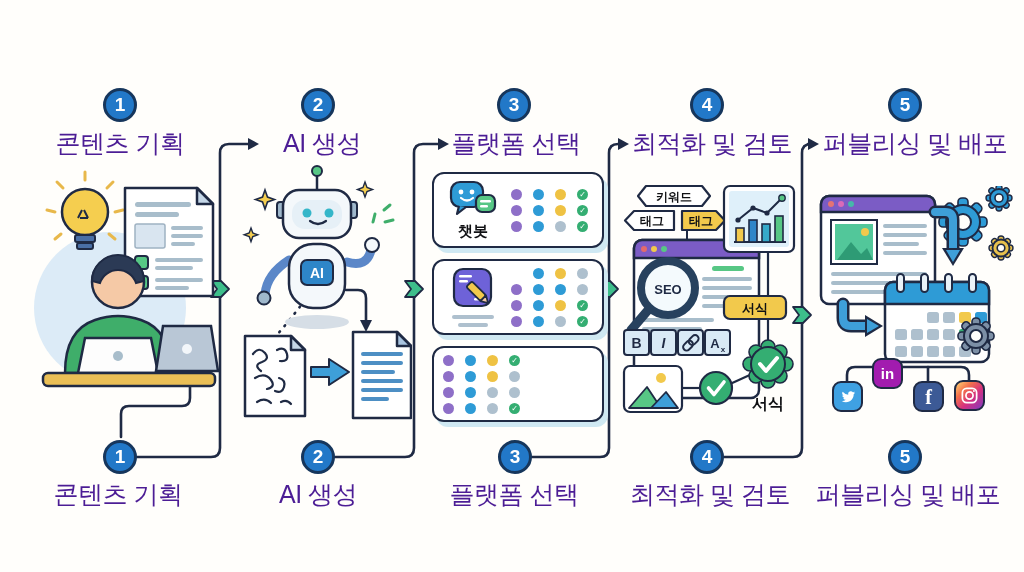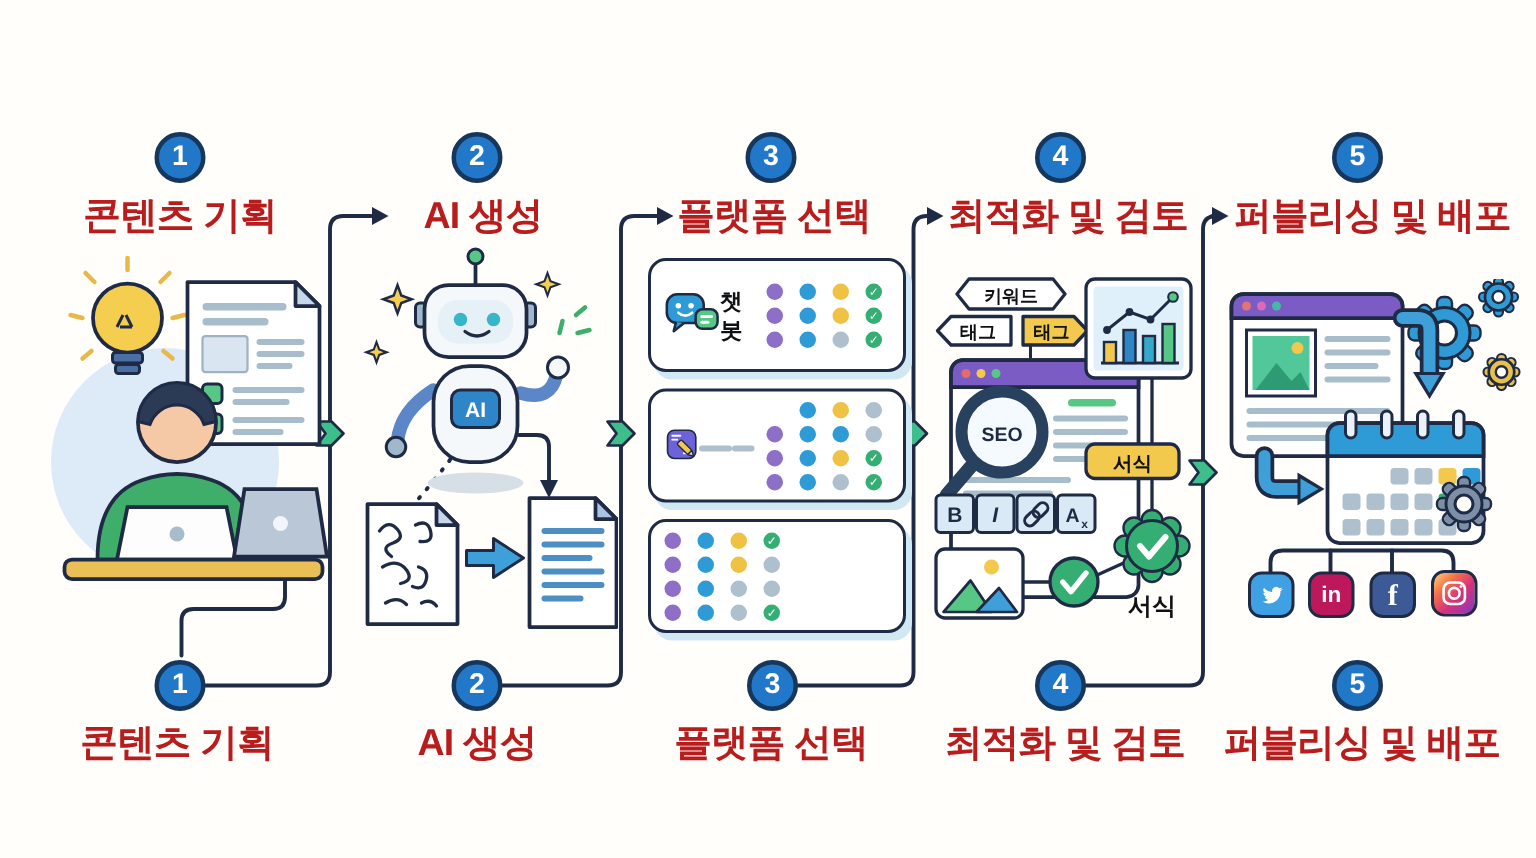--- a/index.html
+++ b/index.html
@@ -9,47 +9,47 @@
   }
   svg{display:block}
   .layer{position:absolute;left:0;top:0;z-index:1}
   .badge{
     position:absolute;width:34px;height:34px;border-radius:50%;
     background:#2278C8;border:3px solid #16365C;color:#fff;
     font-weight:800;font-size:19px;display:flex;align-items:center;justify-content:center;
     z-index:4;box-sizing:border-box;
   }
   .step-label{
-    position:absolute;font-size:25px;font-weight:700;color:#b91c1c;
+    position:absolute;font-size:25px;font-weight:400;color:#4c1d95;
     white-space:nowrap;transform:translateX(-50%);z-index:4;letter-spacing:-0.5px;
   }
   .illu{position:absolute;z-index:2}
   
   #platform-cards{position:absolute;left:432px;top:172px;width:172px;z-index:3}
   .pcard{
     box-sizing:border-box;background:#fff;border:2.5px solid #1F2A44;border-radius:12px;
     box-shadow:4px 5px 0 #CFE8F2;margin-bottom:11px;padding:5px 9px;
     display:flex;align-items:center;gap:8px;min-height:76px;
   }
-  .pcard .iconzone{width:60px;display:flex;flex-direction:row;align-items:center;justify-content:center}
+  .pcard .iconzone{width:60px;display:flex;flex-direction:column;align-items:center;justify-content:center}
   .pcard .plabel{font-size:15px;font-weight:800;margin-top:1px}
   .gline{height:4px;border-radius:2px;background:#AEC0CE;margin-top:4px}
   .dots{display:grid;grid-template-columns:repeat(4,15px);gap:5px 7px;align-content:center}
   .dot{width:11px;height:11px;border-radius:50%;font-size:8px;line-height:11px;color:#fff;
        display:flex;align-items:center;justify-content:center;font-weight:700}
   .dot-purple{background:#8E6FC8}.dot-blue{background:#2E9BD6}.dot-yellow{background:#EFC243}
   .dot-gray{background:#AEC0CE}.dot-check{background:#34AE72}.dot-none{background:transparent}
   
   .social{
     position:absolute;width:31px;height:31px;border-radius:9px;border:2px solid #1F2A44;
     display:flex;align-items:center;justify-content:center;z-index:3;box-sizing:border-box;
   }
   .social span{color:#fff;font-weight:800}
   #ico-twitter{left:832px;top:381px;background:#3FA1E3}
-  #ico-linkedin{left:872px;top:381px;background:#be185d}
+  #ico-linkedin{left:872px;top:358px;background:#a21caf}
   #ico-linkedin span{font-size:15px}
   #ico-facebook{left:913px;top:381px;background:#3C5A96}
   #ico-facebook span{font-family:"Liberation Serif",serif;font-size:20px;line-height:20px}
   #ico-instagram{left:954px;top:380px;background:linear-gradient(135deg,#FFD776 0%,#F3704B 30%,#D5307F 60%,#8A3AB9 95%)}
   
   text{font-family:"Liberation Sans","DejaVu Sans",sans-serif}
 </style>
 </head>
 <body>
 

